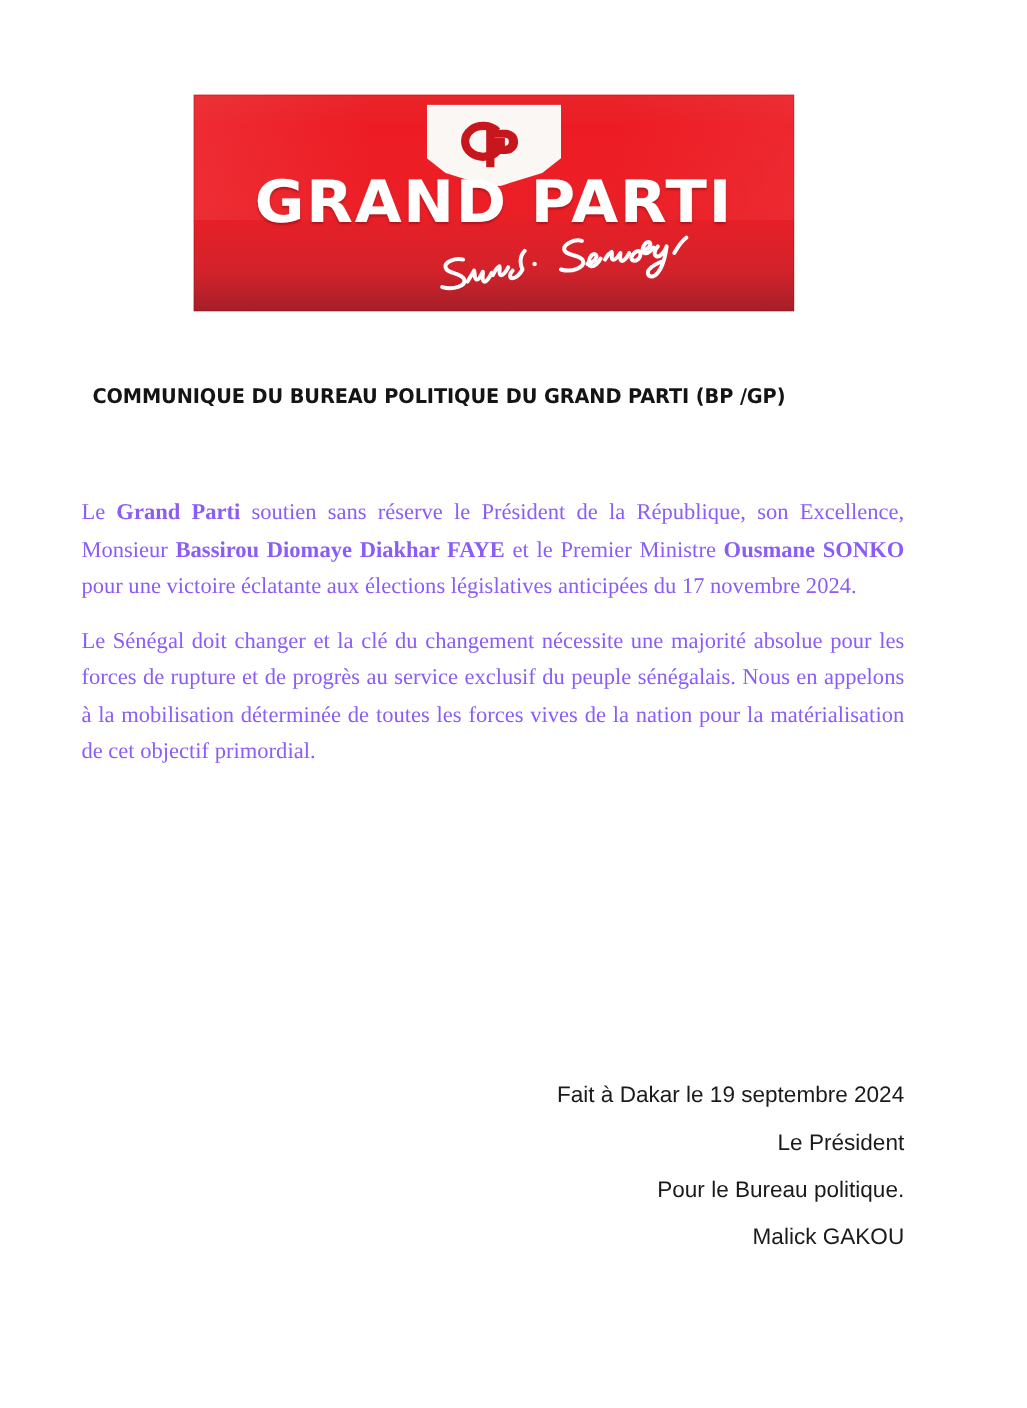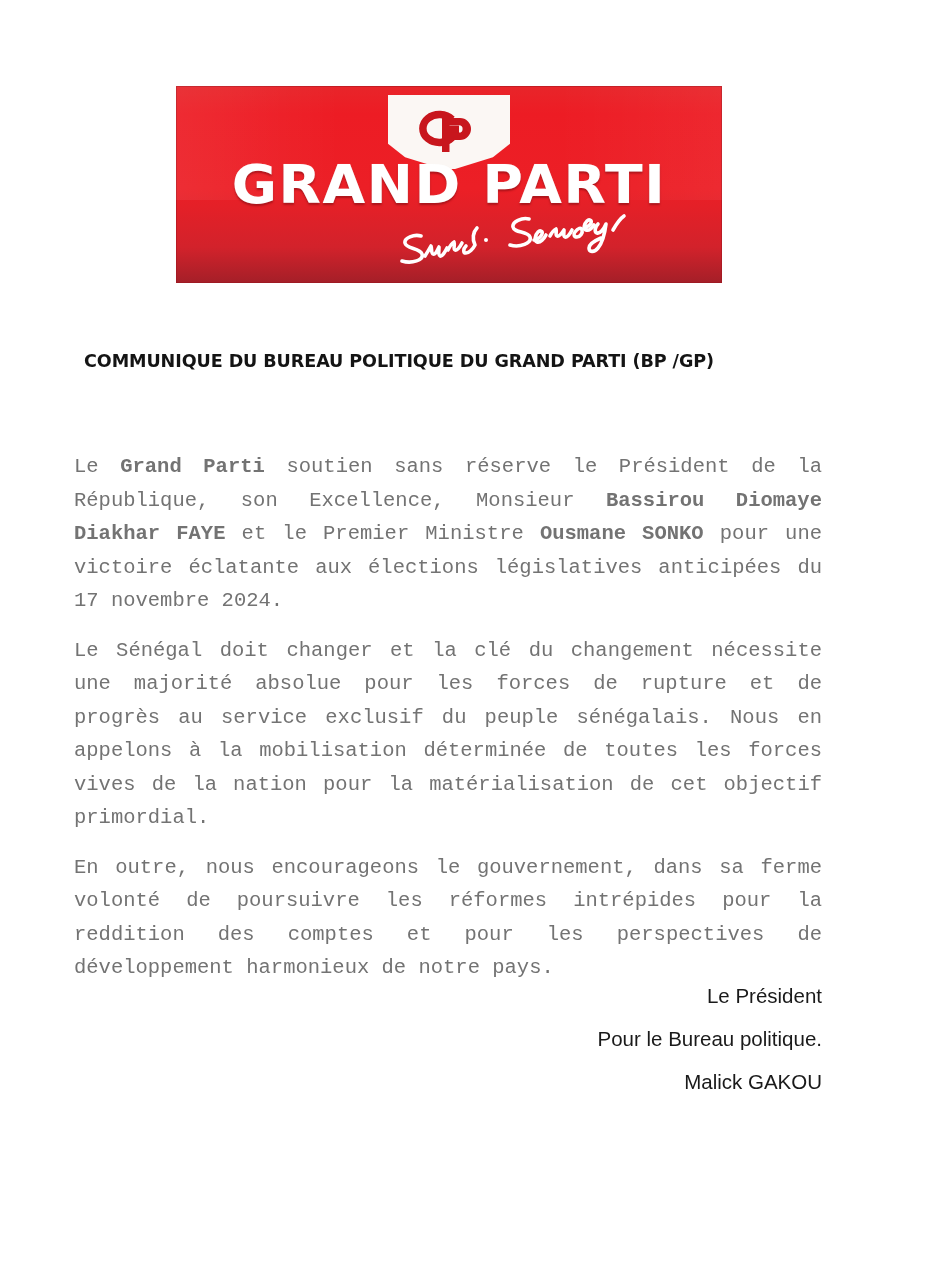--- a/index.html
+++ b/index.html
@@ -124,26 +124,26 @@
   }
 
   
   .body-block {
     position: absolute;
     left: 74px;
     top: 450px;
     width: 748px;
   }
   .para {
-    font-family: Liberation Mono, monospace;
+    font-family: Liberation Serif, serif;
     font-size: 20.5px;
     line-height: 33.5px;
     text-align: justify;
     text-justify: inter-word;
-    color: #737373;
+    color: #8b5cf6;
     margin: 0 0 16px 0;
     hyphens: none;
   }
   .para:last-child { margin-bottom: 0; }
   .para b { font-weight: 700; }
 
   
   .signature {
     position: absolute;
     left: 74px;
@@ -202,22 +202,22 @@
       </div>
 
     </div>
   </div>
 
   <div class="doc-title">COMMUNIQUE DU BUREAU POLITIQUE DU GRAND PARTI (BP /GP)</div>
 
   <div class="body-block">
     <p class="para">Le <b>Grand Parti</b> soutien sans réserve le Président de la République, son Excellence, Monsieur <b>Bassirou Diomaye Diakhar FAYE</b> et le Premier Ministre <b>Ousmane SONKO</b> pour une victoire éclatante aux élections législatives anticipées du 17 novembre 2024.</p>
     <p class="para">Le Sénégal doit changer et la clé du changement nécessite une majorité absolue pour les forces de rupture et de progrès au service exclusif du peuple sénégalais. Nous en appelons à la mobilisation déterminée de toutes les forces vives de la nation pour la matérialisation de cet objectif primordial.</p>
-    <p class="para">En outre, nous encourageons le gouvernement, dans sa ferme volonté de poursuivre les réformes intrépides pour la reddition des comptes et pour les perspectives de développement harmonieux de notre pays.</p>
   </div>
 
   <div class="signature">
+    <div class="sig-line">Fait à Dakar le 19 septembre 2024</div>
     <div class="sig-line">Le Président</div>
     <div class="sig-line">Pour le Bureau politique.</div>
     <div class="sig-line bold">Malick GAKOU</div>
   </div>
 
 </div>
 
 </body></html>

